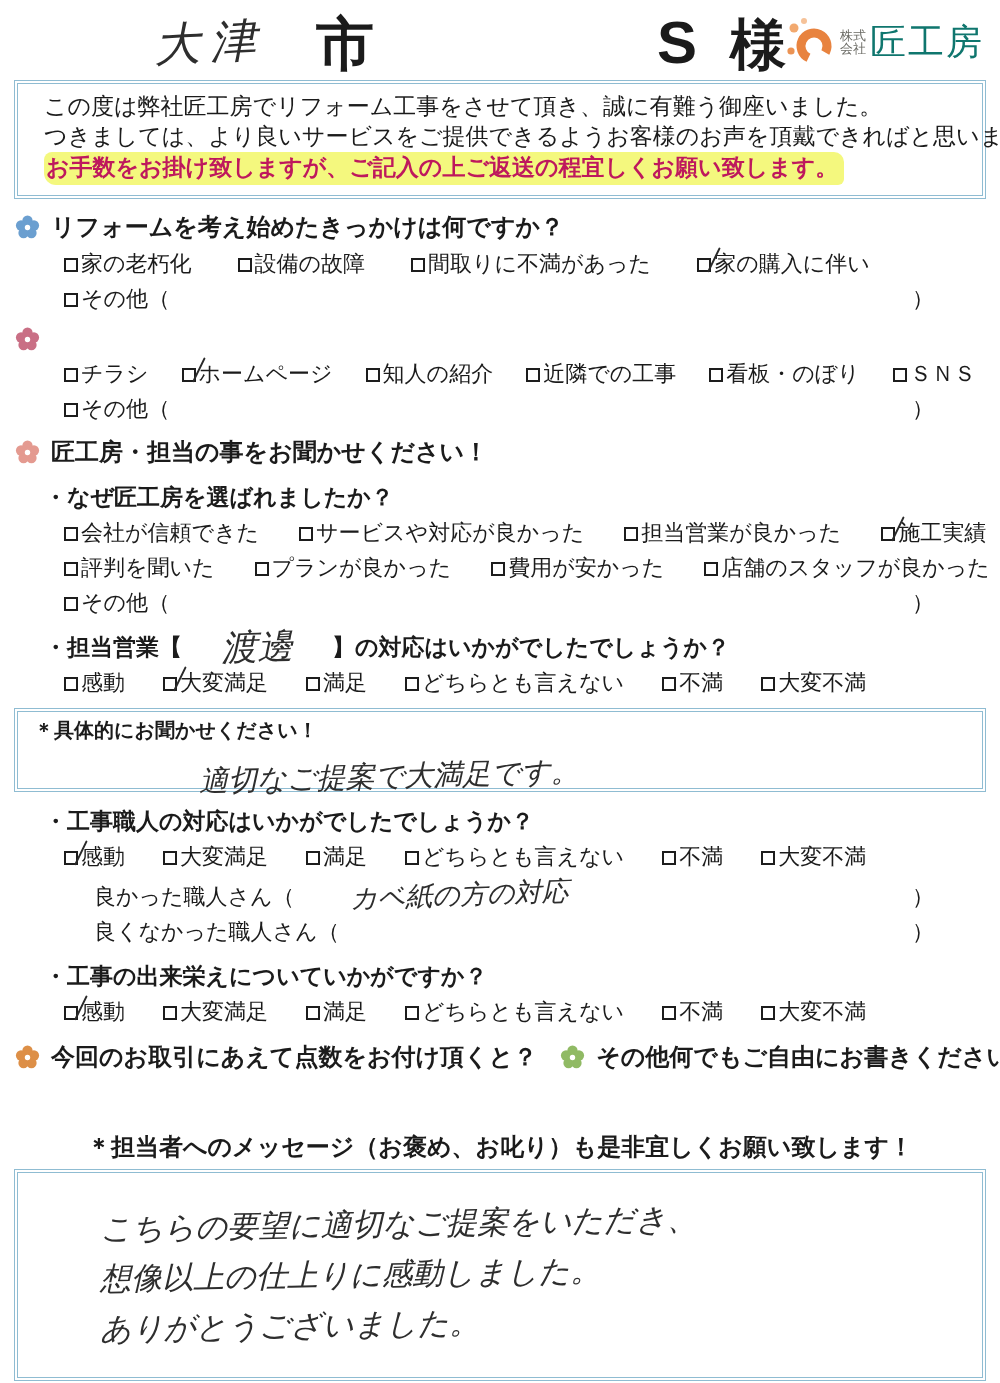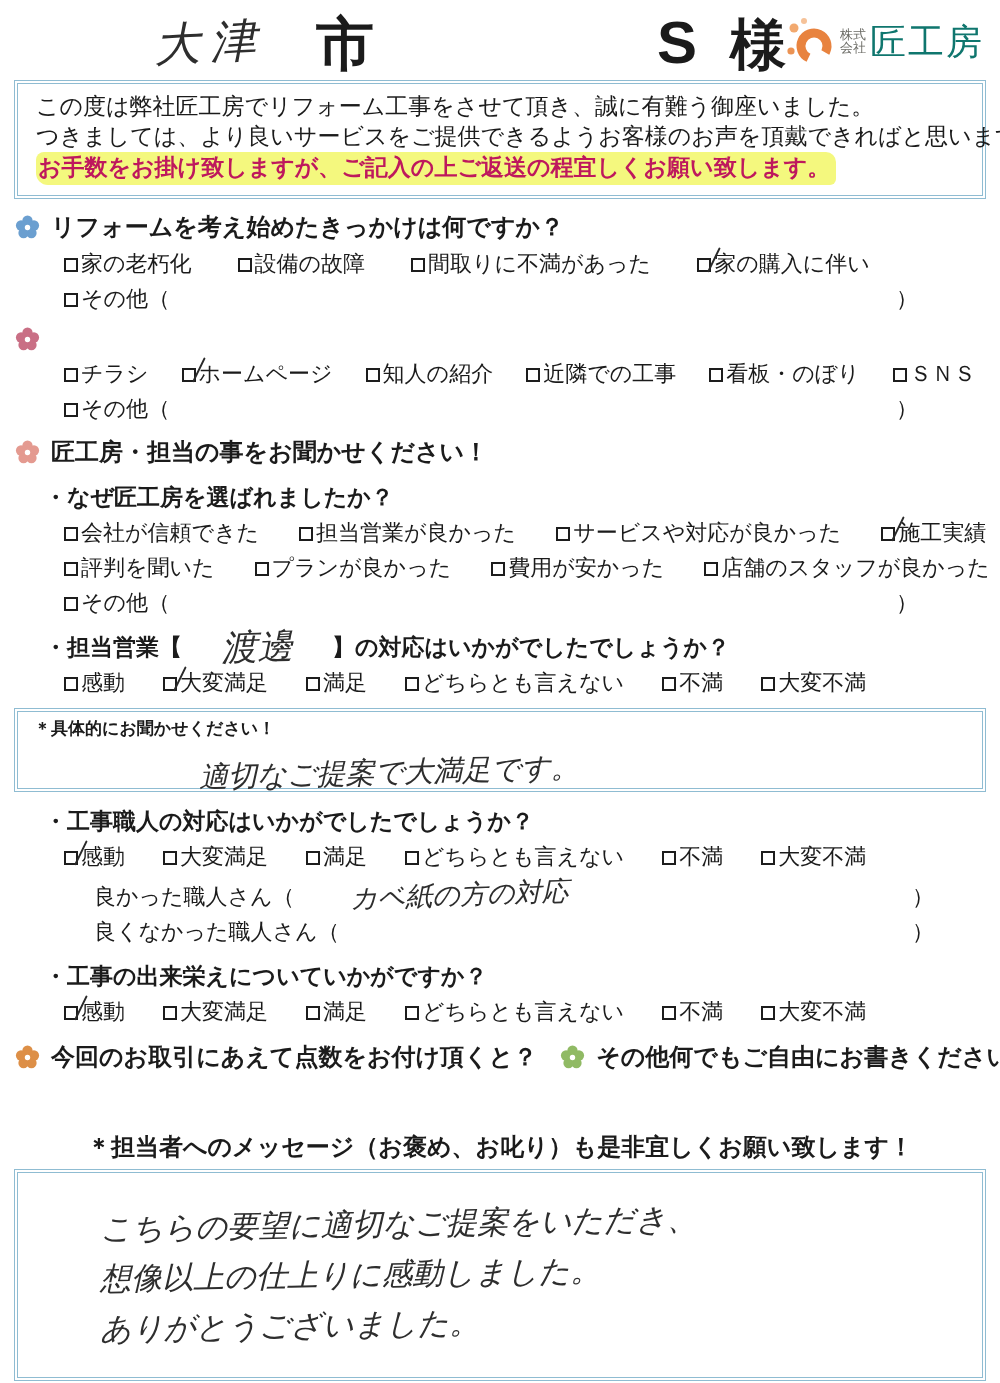--- a/index.html
+++ b/index.html
@@ -19,51 +19,51 @@
   .page{width:1000px;height:1383px;padding:6px 14px 0;position:relative}
 
   
   .header{position:relative;height:74px}
   .hand{font-family:cursive;font-style:italic;color:#2e2e2e}
   .hw-city{position:absolute;left:140px;top:6px;font-size:46px;font-weight:400;transform:rotate(-3deg);letter-spacing:10px}
   .city-suffix{position:absolute;left:302px;top:0px;font-size:58px;font-weight:700}
   .cust-initial{position:absolute;left:643px;top:2px;font-size:60px;font-weight:600;font-family:"Liberation Sans",sans-serif}
   .honorific{position:absolute;left:716px;top:2px;font-size:56px;font-weight:700}
   .logo{position:absolute;right:2px;top:8px;display:flex;align-items:center;gap:4px}
-  .corp-prefix{display:flex;flex-direction:column;font-size:13px;line-height:13px;color:#6a6a64;font-family:Liberation Mono, monospace}
+  .corp-prefix{display:flex;flex-direction:column;font-size:13px;line-height:13px;color:#6a6a64;font-family:Liberation Sans, sans-serif}
   .corp-name{font-size:36px;color:#0f766e;letter-spacing:2px;font-family:"Liberation Sans",sans-serif}
 
   
   .dbox{border:1px solid var(--box_border_blue);padding:2px;background:#fff}
   .dbox-inner{border:1px solid var(--box_border_blue);padding:6px 16px}
 
-  .intro .dbox-inner{padding:8px 18px 10px}
+  .intro .dbox-inner{padding:8px 26px 10px}
   .intro-line{font-size:23px;line-height:30px;white-space:nowrap}
   .hl{background:var(--highlight_yellow);border-radius:8px 10px 6px 12px;padding:1px 6px 2px 2px;color:#be185d;font-weight:600;display:inline-block}
 
   
   .q-title{display:flex;align-items:center;gap:10px;font-size:24px;font-weight:600;margin:12px 0 6px;white-space:nowrap}
   .flower{flex:0 0 auto}
-  .optrow{display:flex;align-items:baseline;margin:5px 16px 5px 50px;font-size:22px;white-space:nowrap}
+  .optrow{display:flex;align-items:baseline;margin:5px 0 5px 50px;font-size:22px;white-space:nowrap}
   .optrow .opt{display:inline-flex;align-items:baseline;position:relative}
   .g4{gap:46px}.g4b{gap:40px}.g6{gap:33px}.gsat{gap:38px}
   .cb{display:inline-block;width:14px;height:14px;border:2px solid #1d1d1d;margin-right:3px;position:relative;top:1px;flex:0 0 auto}
   .opt.checked .cb::after{
     content:"";position:absolute;left:8px;bottom:-2px;width:2px;height:27px;background:#2a2a2a;
     transform:rotate(26deg);transform-origin:bottom center;border-radius:2px;
   }
   .spacer{flex:1 1 auto}
   .paren{margin-right:52px}
 
   .sub-title{font-size:23px;font-weight:600;margin:14px 0 4px 30px;white-space:nowrap}
   .name-slot{display:inline-block;min-width:150px;text-align:center;font-size:36px;font-weight:400;line-height:20px;vertical-align:-4px;transform:rotate(-2deg)}
 
   .detail-box{margin:10px 0 4px}
   .detail-box .dbox-inner{height:78px;padding-top:5px}
-  .detail-label{font-size:17px;font-weight:700}
+  .detail-label{font-size:20px;font-weight:700}
   .detail-hand{font-size:29px;margin:8px 0 0 165px;transform:rotate(-1.5deg)}
 
   .craft-line{display:flex;align-items:baseline;font-size:22px;margin:4px 0 4px 80px;white-space:nowrap}
   .craft-hand{font-size:27px;margin-left:55px;transform:rotate(-2deg)}
 
   
   .score-row{display:flex;justify-content:space-between;align-items:flex-start;margin-top:14px}
   .score-left{display:flex;flex-direction:row;gap:22px}
   .score-box{width:452px;height:80px;background:var(--score_box_bg);border:1px solid var(--score_box_border);
     display:flex;align-items:flex-end;justify-content:flex-end;padding:4px 14px 6px;gap:60px}
@@ -203,25 +203,25 @@
   </div>
 
   <div class="sub-title">・なぜ匠工房を選ばれましたか？</div>
   <div class="optrow g4b">
       <span class="opt">
         <span class="cb"></span>
         <span>会社が信頼できた</span>
       </span>
       <span class="opt">
         <span class="cb"></span>
+        <span>サービスや対応が良かった</span>
+      </span>
+      <span class="opt">
+        <span class="cb"></span>
         <span>担当営業が良かった</span>
-      </span>
-      <span class="opt">
-        <span class="cb"></span>
-        <span>サービスや対応が良かった</span>
       </span>
       <span class="opt checked">
         <span class="cb"></span>
         <span>施工実績</span>
       </span>
     </div>
   <div class="optrow g4b">
       <span class="opt">
         <span class="cb"></span>
         <span>評判を聞いた</span>

